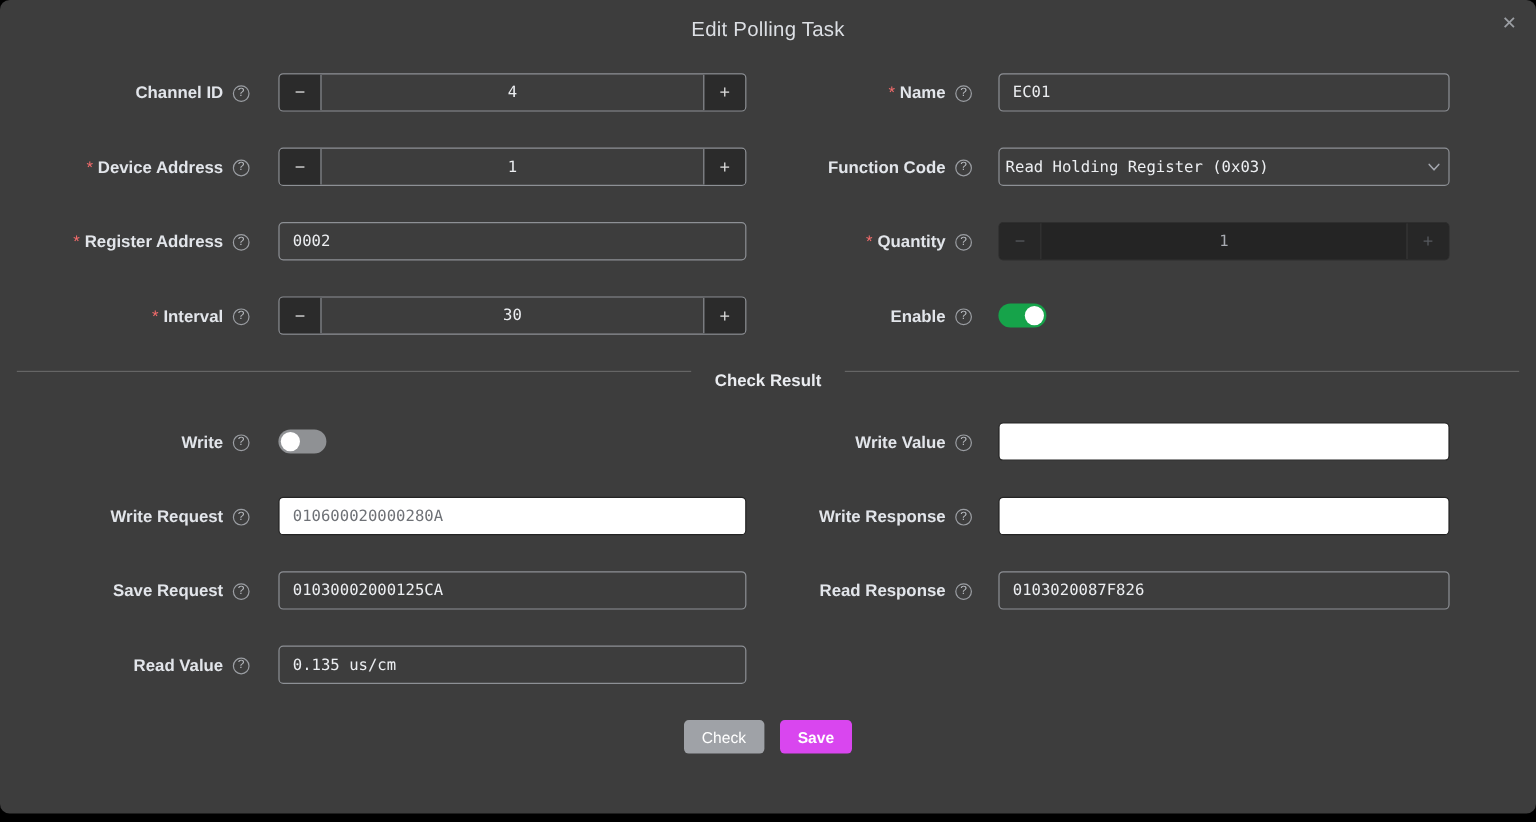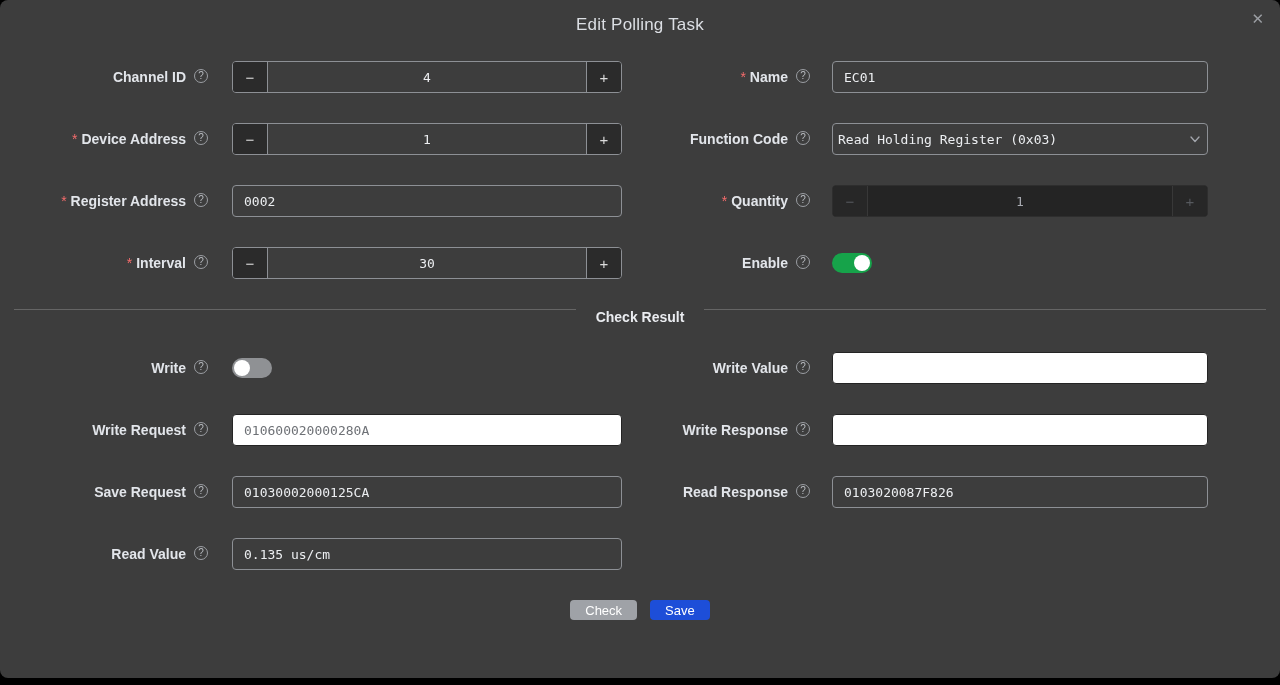--- a/index.html
+++ b/index.html
@@ -42,21 +42,21 @@
   .form { margin-top: 22px; }
   .row {
     display: grid;
     grid-template-columns: 622px 658px;
     margin-bottom: 30px;
   }
   .field { display: flex; align-items: center; height: 32px; }
   .label-wrap {
     display: flex;
     justify-content: flex-end;
-    align-items: flex-start;
+    align-items: flex-end;
     gap: 8px;
     padding-left: 43px;
   }
   .field-l .label-wrap { width: 208px; }
   .field-r .label-wrap { width: 188px; }
   .field-l .control { width: 390px; margin-left: 24px; }
   .field-r .control { width: 376px; margin-left: 22px; }
   .label {
     font-size: 14px;
     font-weight: 600;
@@ -174,31 +174,31 @@
     color: #eaecf0;
   }
   
   .footer {
     display: flex;
     justify-content: center;
     gap: 13px;
     margin-top: 2px;
   }
   .btn {
-    height: 20px;
+    height: 28px;
     border: none;
     border-radius: 4px;
     color: #ffffff;
     font-size: 13px;
     font-family: "Liberation Sans", sans-serif;
     padding: 0 15px;
     cursor: pointer;
   }
   .btn-check { background: #9fa2a7; }
-  .btn-save  { background: #1d4ed8; }
+  .btn-save  { background: #d946ef; font-weight: bold; }
 </style>
 </head>
 <body>
 
 <div class="modal">
 
   <div class="modal-header">
     <span class="modal-title">Edit Polling Task</span>
     <button class="close-btn">✕</button>
   </div>

